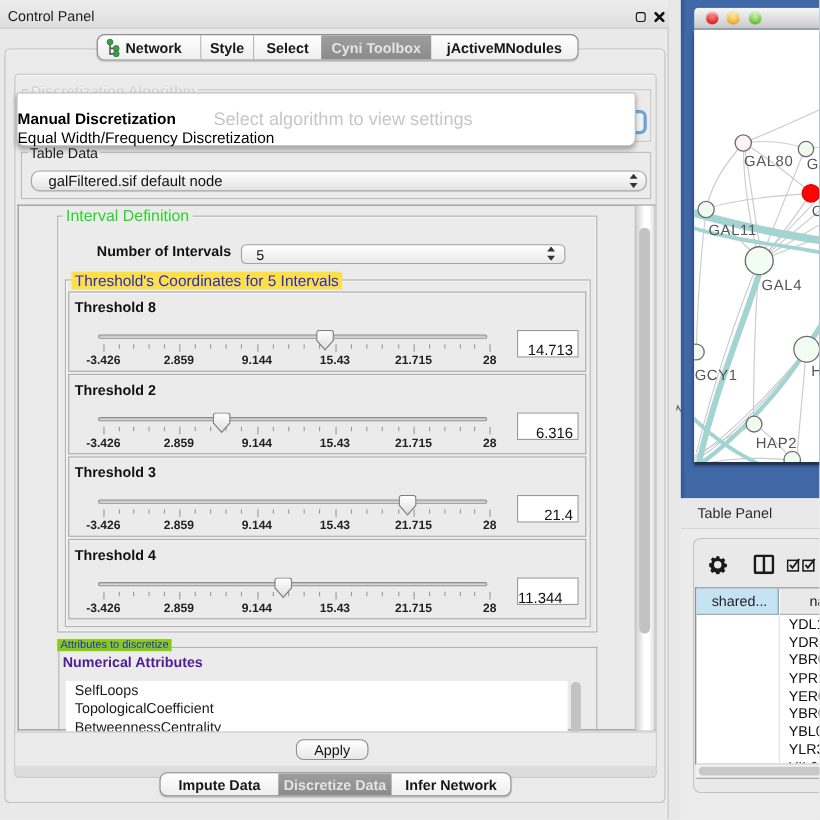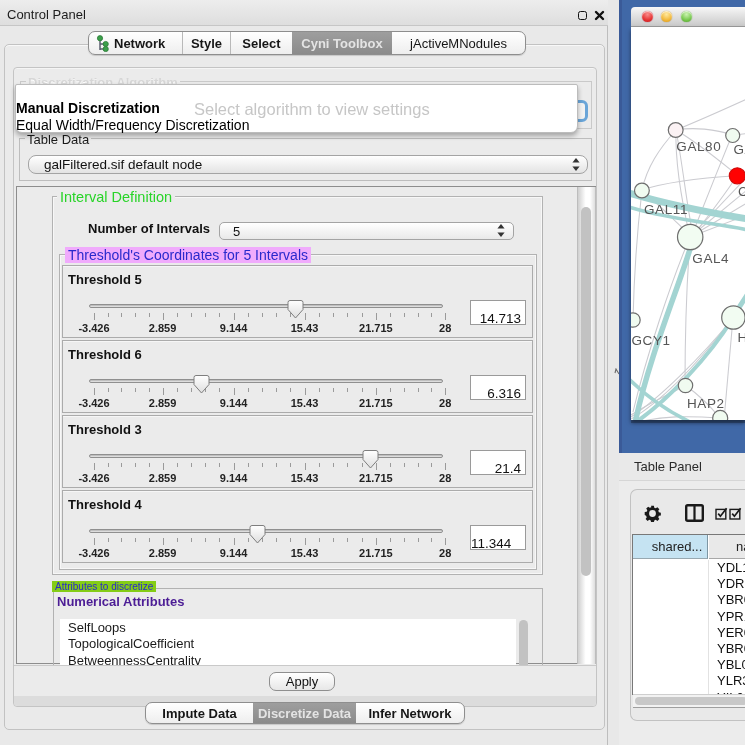--- a/index.html
+++ b/index.html
@@ -33,21 +33,21 @@
   <svg width="13" height="17" viewBox="0 0 13 17" style="margin-right:5px;">
         <path d="M4 5 L4 15 M4 9 L8 9 M4 14 L8 14" stroke="#5a5f6e" stroke-width="1.5" fill="none"></path>
         <circle cx="4" cy="3.2" r="2.6" fill="#3ba04a" stroke="#2d7a39" stroke-width=".8"></circle>
         <circle cx="9.7" cy="9" r="2.6" fill="#3ba04a" stroke="#2d7a39" stroke-width=".8"></circle>
         <circle cx="9.7" cy="14" r="2.6" fill="#3ba04a" stroke="#2d7a39" stroke-width=".8"></circle>
       </svg>
   Network</div>
  <div style="width:48px;display:flex;align-items:center;justify-content:center;font-size:13px;font-weight:bold;color:#161616;border-right:1px solid #b9b9b9;">Style</div>
  <div style="width:61px;display:flex;align-items:center;justify-content:center;font-size:13px;font-weight:bold;color:#161616;">Select</div>
  <div style="width:100px;display:flex;align-items:center;justify-content:center;font-size:13px;font-weight:bold;color:#e4e4e4;background:linear-gradient(#9e9e9e,#8b8b8b);">Cyni Toolbox</div>
- <div style="width:133px;display:flex;align-items:center;justify-content:center;font-size:13px;font-weight:normal;color:#161616;">jActiveMNodules</div>
+ <div style="width:133px;display:flex;align-items:center;justify-content:center;font-size:13px;font-weight:bold;color:#161616;">jActiveMNodules</div>
 </div>
 
 <div class="abs" style="left:20px;top:81px;width:572px;height:48px;border:1px solid #c9c9c9;"></div>
 <div class="abs b" style="left:26px;top:75px;font-size:13px;color:#d6d6d6;background:#ebebeb;padding:0 2px;text-shadow:0 1px 0 #fff;">Discretization Algorithm</div>
 
 <div class="abs" style="left:567px;top:100px;width:21px;height:22px;border:3px solid #6aa5d8;border-radius:6px;background:#f2f2f2;"></div>
 
 <div class="abs" style="left:19px;top:138px;width:573px;height:43px;border:1px solid #bdbdbd;"></div>
 <div class="abs" style="left:25px;top:132px;font-size:13px;color:#1a1a1a;background:#ebebeb;padding:0 2px;">Table Data</div>
 
@@ -73,25 +73,25 @@
 
 <div class="abs b" style="left:88px;top:221px;font-size:13px;color:#111;">Number of Intervals</div>
 <div class="abs" style="left:219px;top:222px;width:295px;height:18px;background:linear-gradient(#ffffff,#e9e9e9);border:1px solid #a4a4a4;border-radius:5px;"></div>
 <div class="abs" style="left:233px;top:224px;font-size:13px;color:#111;">5</div>
 <svg class="abs" style="left:496px;top:224px;" width="10" height="13" viewBox="0 0 10 13">
     <path d="M5 0 L8.6 4.6 L1.4 4.6 Z" fill="#333"></path>
     <path d="M5 13 L8.6 8.4 L1.4 8.4 Z" fill="#333"></path>
   </svg>
 
 <div class="abs" style="left:59px;top:254px;width:478px;height:316px;border:1px solid #b2b2b2;box-shadow:inset 0 0 0 1px rgba(255,255,255,.6);"></div>
-<div class="abs" style="left:65px;top:247px;font-size:14px;color:#2929cc;background:#f0abfc;padding:0 3px;">Threshold's Coordinates for 5 Intervals</div>
+<div class="abs" style="left:65px;top:247px;font-size:14px;color:#2929cc;background:#fde047;padding:0 3px;">Threshold's Coordinates for 5 Intervals</div>
 
 <div id="thresholds">
     <div class="abs" style="left:62px;top:265px;width:471px;height:73px;background:#ebebeb;border:1px solid #ababab;box-shadow:inset 0 1px 0 #f6f6f6;"></div>
-    <div class="abs b" style="left:68px;top:272px;font-size:13px;color:#111;">Threshold 5</div>
+    <div class="abs b" style="left:68px;top:272px;font-size:13px;color:#111;">Threshold 8</div>
     <div class="abs" style="left:89px;top:304px;width:354px;height:4px;border:1px solid #8f8f8f;border-radius:3px;background:linear-gradient(#b0b0b0,#ececec);"></div>
     <div class="abs" style="left:94.0px;top:313px;width:1px;height:7px;background:#9a9a9a;"></div>
     <div class="abs" style="left:107.7px;top:313px;width:1px;height:4px;background:#9a9a9a;"></div>
     <div class="abs" style="left:121.4px;top:313px;width:1px;height:4px;background:#9a9a9a;"></div>
     <div class="abs" style="left:135.2px;top:313px;width:1px;height:4px;background:#9a9a9a;"></div>
     <div class="abs" style="left:148.9px;top:313px;width:1px;height:4px;background:#9a9a9a;"></div>
     <div class="abs" style="left:162.6px;top:313px;width:1px;height:7px;background:#9a9a9a;"></div>
     <div class="abs" style="left:176.8px;top:313px;width:1px;height:4px;background:#9a9a9a;"></div>
     <div class="abs" style="left:191.0px;top:313px;width:1px;height:4px;background:#9a9a9a;"></div>
     <div class="abs" style="left:205.2px;top:313px;width:1px;height:4px;background:#9a9a9a;"></div>
@@ -122,21 +122,21 @@
       <path d="M3 0.5 H14 A2 2 0 0 1 16 2.5 V9.5 L8.5 18 L1 9.5 V2.5 A2 2 0 0 1 3 0.5 Z" fill="url(#g0)" stroke="#7e7e7e" stroke-width="1"></path>
       <defs>
         <linearGradient id="g0" x1="0" y1="0" x2="0" y2="1">
           <stop offset="0" stop-color="#ffffff"></stop>
           <stop offset="1" stop-color="#dedede"></stop>
         </linearGradient>
       </defs>
     </svg>
     <div class="abs" style="left:470px;top:300px;width:56px;height:25px;background:#fff;border:1px solid #9a9a9a;font-size:13.5px;color:#111;text-align:right;line-height:35px;padding-right:4px;overflow:hidden;">14.713</div>
     <div class="abs" style="left:62px;top:340px;width:471px;height:73px;background:#ebebeb;border:1px solid #ababab;box-shadow:inset 0 1px 0 #f6f6f6;"></div>
-    <div class="abs b" style="left:68px;top:347px;font-size:13px;color:#111;">Threshold 6</div>
+    <div class="abs b" style="left:68px;top:347px;font-size:13px;color:#111;">Threshold 2</div>
     <div class="abs" style="left:89px;top:379px;width:354px;height:4px;border:1px solid #8f8f8f;border-radius:3px;background:linear-gradient(#b0b0b0,#ececec);"></div>
     <div class="abs" style="left:94.0px;top:388px;width:1px;height:7px;background:#9a9a9a;"></div>
     <div class="abs" style="left:107.7px;top:388px;width:1px;height:4px;background:#9a9a9a;"></div>
     <div class="abs" style="left:121.4px;top:388px;width:1px;height:4px;background:#9a9a9a;"></div>
     <div class="abs" style="left:135.2px;top:388px;width:1px;height:4px;background:#9a9a9a;"></div>
     <div class="abs" style="left:148.9px;top:388px;width:1px;height:4px;background:#9a9a9a;"></div>
     <div class="abs" style="left:162.6px;top:388px;width:1px;height:7px;background:#9a9a9a;"></div>
     <div class="abs" style="left:176.8px;top:388px;width:1px;height:4px;background:#9a9a9a;"></div>
     <div class="abs" style="left:191.0px;top:388px;width:1px;height:4px;background:#9a9a9a;"></div>
     <div class="abs" style="left:205.2px;top:388px;width:1px;height:4px;background:#9a9a9a;"></div>
@@ -373,20 +373,20 @@
 <svg class="abs" style="left:715px;top:507px;" width="13" height="13" viewBox="0 0 13 13">
     <rect x="1" y="2.4" width="9.8" height="9.6" fill="none" stroke="#1a1a1a" stroke-width="1.4"></rect>
     <path d="M3.2 6.6 L5.4 9.2 L11.6 1.2" stroke="#1a1a1a" stroke-width="1.7" fill="none"></path>
   </svg>
 <svg class="abs" style="left:729px;top:507px;" width="13" height="13" viewBox="0 0 13 13">
     <rect x="1" y="2.4" width="9.8" height="9.6" fill="none" stroke="#1a1a1a" stroke-width="1.4"></rect>
     <path d="M3.2 6.6 L5.4 9.2 L11.6 1.2" stroke="#1a1a1a" stroke-width="1.7" fill="none"></path>
   </svg>
 
 <div class="abs" style="left:632px;top:534px;width:113px;height:161px;background:#fff;overflow:hidden;border-left:1px solid #787878;border-top:1px solid #787878;">
- <div style="position:absolute;left:0;top:0;width:75px;height:24px;background:#c5e3f2;border-right:1px solid #7d96a3;border-bottom:1px solid #98a8b0;font-size:13px;color:#222;text-align:center;line-height:23px;text-indent:14px;">shared...</div>
+ <div style="position:absolute;left:0;top:0;width:75px;height:24px;background:#c5e3f2;border-right:1px solid #7d96a3;border-bottom:1px solid #98a8b0;font-size:13px;color:#222;line-height:23px;text-indent:14px;">shared...</div>
  <div style="position:absolute;left:76px;top:0;width:40px;height:24px;background:#e9e9e9;border-bottom:1px solid #a8a8a8;font-size:13px;color:#222;line-height:23px;padding-left:27px;">na</div>
  <div style="position:absolute;left:75px;top:25px;width:1px;height:136px;background:#e2e2e2;"></div>
  <div style="position:absolute;left:84px;top:25px;font-size:13px;color:#111;line-height:16.2px;">YDL1<br>YDR2<br>YBR0<br>YPR1<br>YER0<br>YBR0<br>YBL0<br>YLR3<br>YIL0</div>
 </div>
 
 <div class="abs" style="left:633px;top:694px;width:112px;height:14px;background:#f2f2f2;border-top:1px solid #cfcfcf;border-bottom:1px solid #9f9f9f;"></div>
 <div class="abs" style="left:635px;top:696.5px;width:112px;height:8.5px;background:#c8c8c8;border-radius:5px;"></div>
 
 </body></html>

